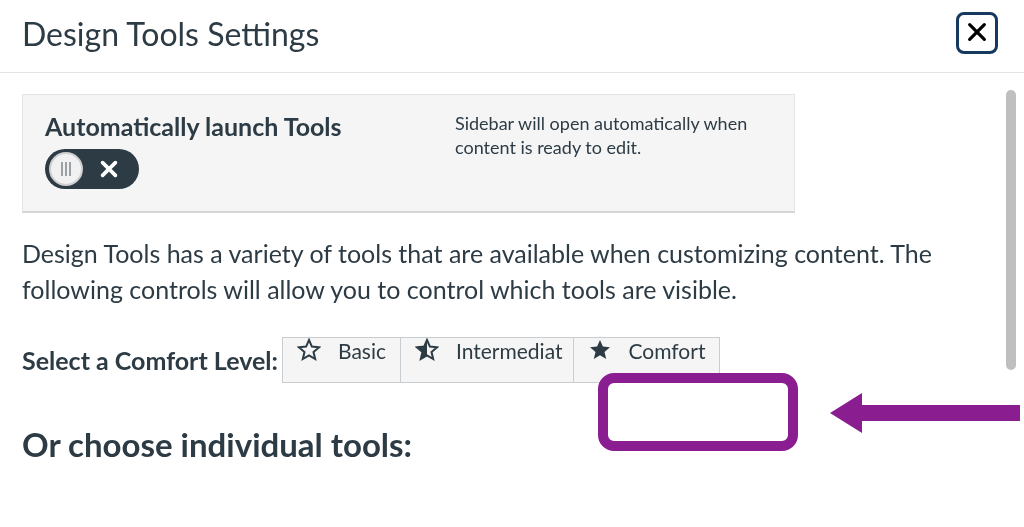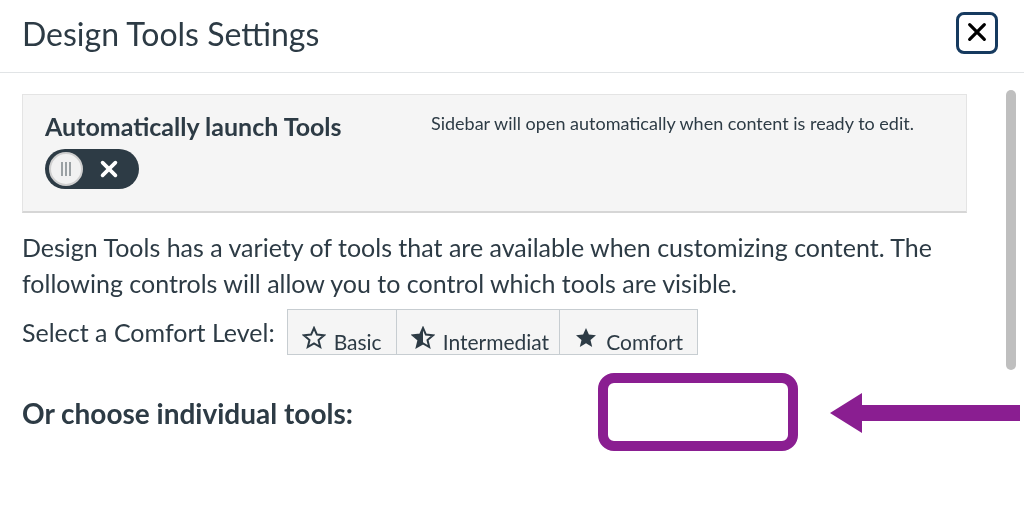--- a/index.html
+++ b/index.html
@@ -43,24 +43,24 @@
     background: #bfbfbf;
     border-radius: 5px;
   }
 
   .auto-launch-panel {
     background: #f5f5f5;
     border: 1px solid #e4e4e4;
     border-bottom: 2px solid #d6d6d6;
     padding: 16px 22px 22px 22px;
     display: flex;
-    gap: 28px;
+    gap: 52px;
     align-items: flex-start;
-    margin-bottom: 16px;
-    width: 945px;
+    margin-bottom: 22px;
+    width: 773px;
   }
   .auto-launch-left { flex: 0 0 358px; }
   .auto-launch-title { font-size: 25px; font-weight: 700; color: #2d3b45; margin-bottom: 8px; }
   .auto-launch-desc { font-size: 18px; line-height: 1.35; color: #2d3b45; flex: 1; }
 
   .toggle {
     width: 94px; height: 40px;
     background: #2d3b45;
     border-radius: 40px;
     display: flex; align-items: center;
@@ -82,38 +82,39 @@
     flex: 1;
     display: flex; align-items: center; justify-content: center;
     color: #fff;
   }
   .toggle-x svg { width: 22px; height: 22px; }
 
   .description {
     font-size: 25px; line-height: 1.45;
     color: #2d3b45;
     width: 945px;
+    margin-bottom: 22px;
   }
 
   .comfort-row {
     display: flex; align-items: center;
     height: 60px;
     font-size: 25px;
   }
-  .comfort-label { font-weight: 400; margin-right: 12px; }
+  .comfort-label { font-weight: 700; margin-right: 4px; }
   .seg-btn {
-    display: inline-flex; align-items: flex-end;
+    display: inline-flex; align-items: flex-start;
     height: 46px;
     border: 1px solid #c7cdd1;
     background: #f5f5f5;
     padding: 0 14px;
     font-size: 21px;
     color: #2d3b45;
     cursor: pointer;
-    gap: 8px;
+    gap: 17px;
   }
   .seg-btn + .seg-btn { margin-left: -1px; }
   .seg-btn svg { width: 24px; height: 24px; }
   .seg-btn .star-fill { fill: #2d3b45; }
   .seg-btn .star-outline { fill: none; stroke: #2d3b45; stroke-width: 2; }
   .seg-btn .star-half .half-fill { fill: #2d3b45; }
 
   .seg-intermediate { padding-right: 10px; }
 
   .highlight-ring {
@@ -126,21 +127,21 @@
   }
   .arrow {
     position: absolute;
     left: 830px; top: 391px;
     width: 190px; height: 44px;
     pointer-events: none;
   }
   .arrow svg { width: 190px; height: 44px; }
 
   .or-row {
-    font-size: 28px; font-weight: 700;
+    font-size: 33px; font-weight: 700;
     margin-top: 34px;
   }
 </style>
 </head>
 <body>
 
 <div class="dialog">
 
   <div class="header">
     <div class="title">Design Tools Settings</div>

